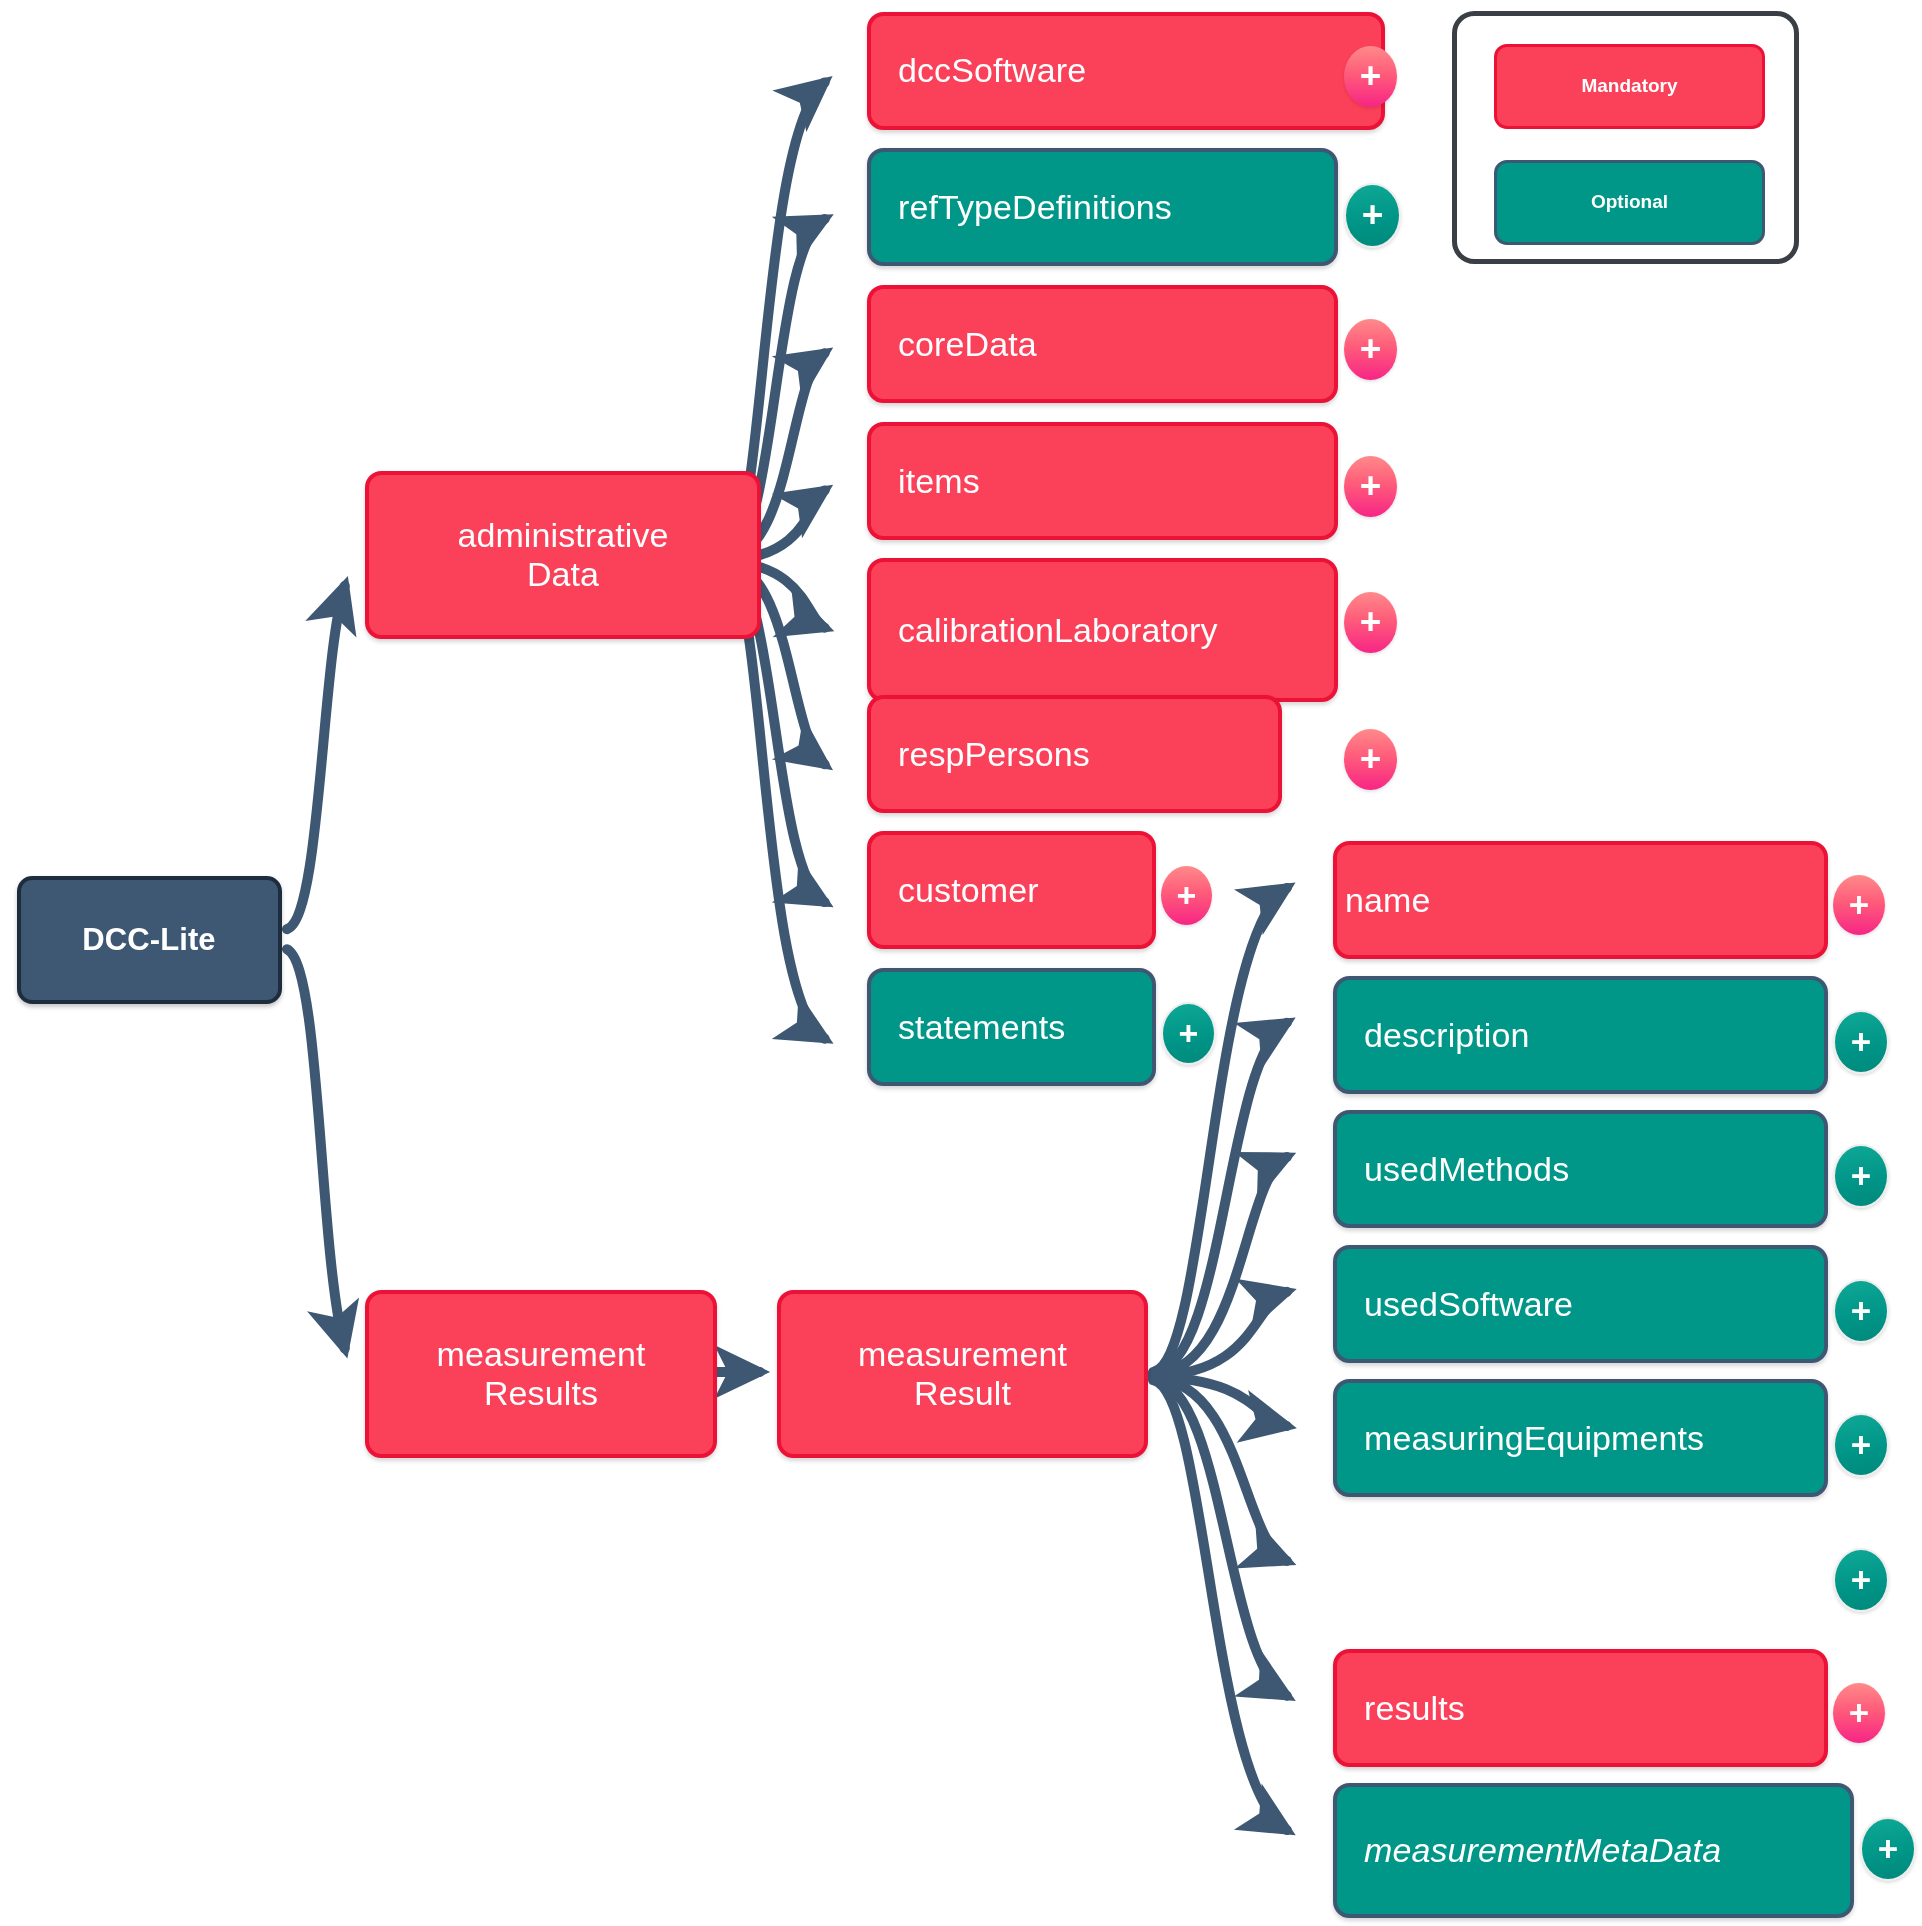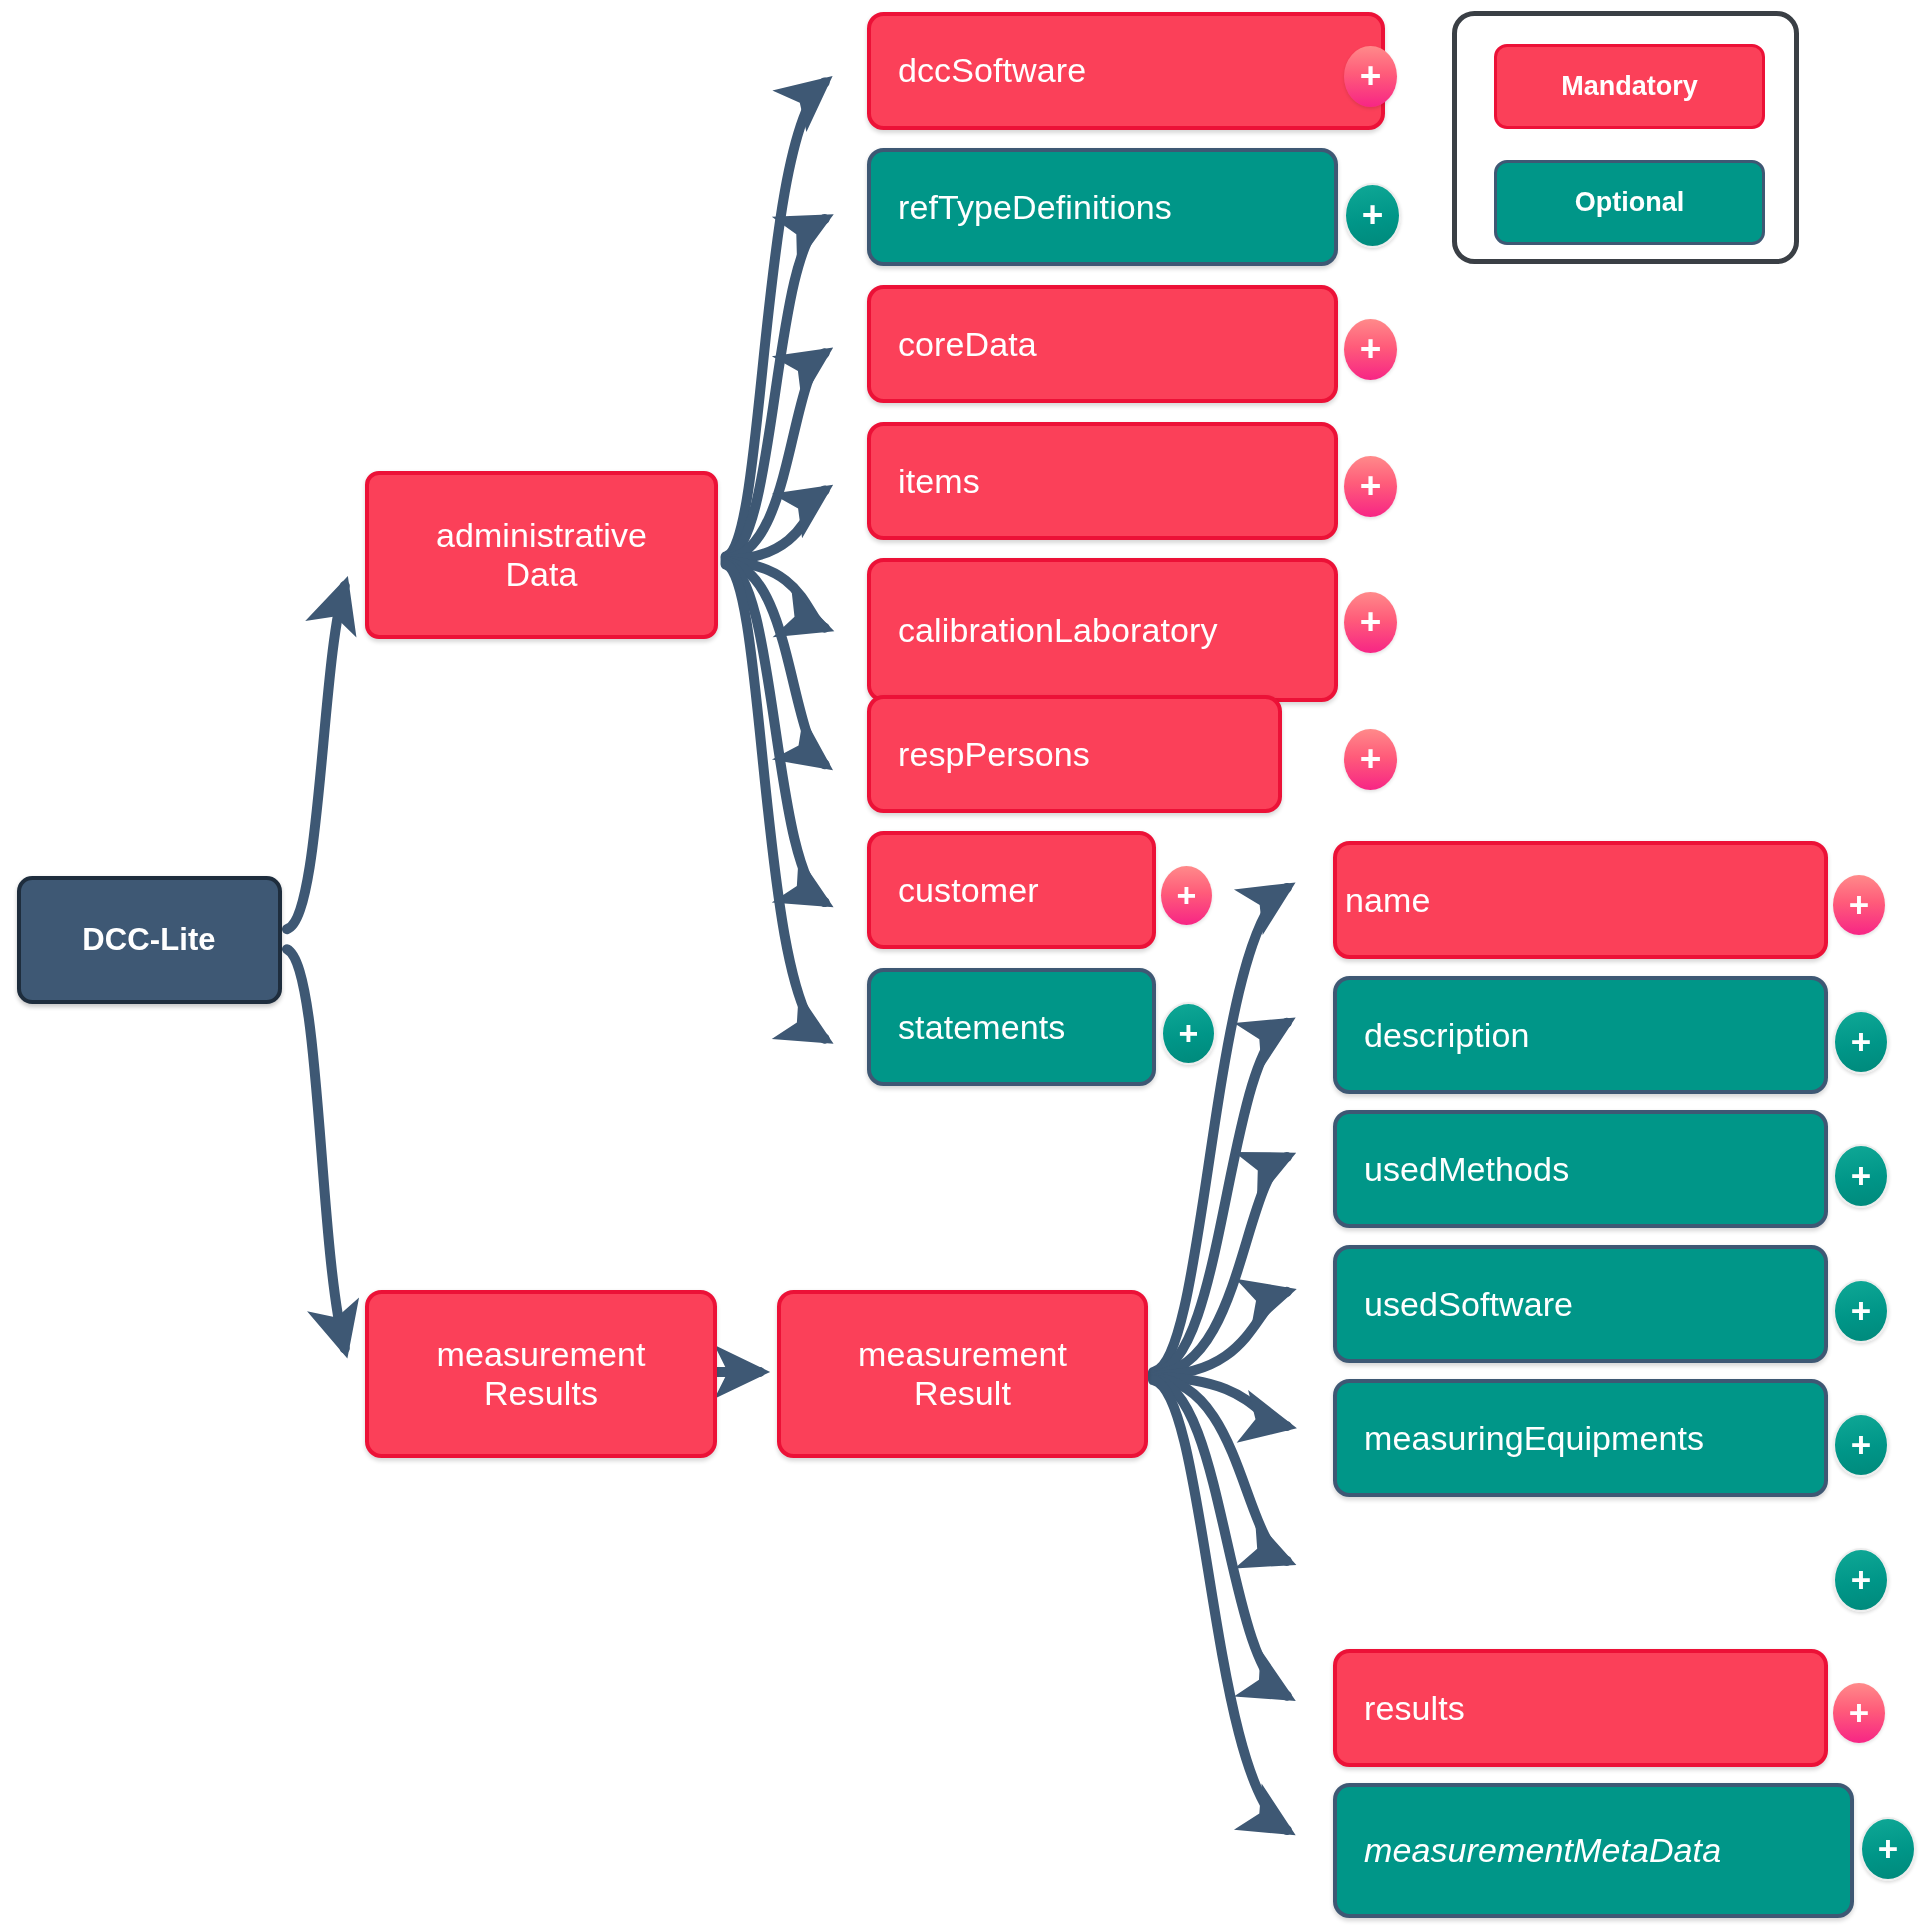--- a/index.html
+++ b/index.html
@@ -32,21 +32,21 @@
   .plus-m{background:linear-gradient(180deg,#FF8A8A 0%,#FF5C7A 45%,#F72585 100%);
           box-shadow:0 1.8px 3.5px rgba(0,0,0,.12);}
   .plus-o{background:linear-gradient(170deg,#0FA896 0%,#009688 55%,#00897B 100%);
           border:2.4px solid #EDEDED;box-shadow:0 1.8px 3.5px rgba(0,0,0,.14);}
 
   
   #legend{position:absolute;box-sizing:border-box;border:5.3px solid #3A3F45;
           border-radius:22.4px;background:#ffffff;}
   #legend .lgbox{position:absolute;box-sizing:border-box;border-radius:13px;
         display:flex;align-items:center;justify-content:center;color:#fff;
-        font-size:27px;font-weight:bold;}
+        font-size:19px;font-weight:bold;}
   .lg-m{background:#FB4059;border:3.5px solid #EC1137;}
   .lg-o{background:#009688;border:3.5px solid #3E5874;}
 </style>
 </head>
 <body>
 
 <div id="stage">
 
   <svg class="edges" viewBox="0 0 3265 3271">
     <defs>
@@ -85,21 +85,21 @@
       <path d="M1958,2340 C2110,2348 2110,2620 2185,2651"></path>
       <path d="M1958,2342 C2080,2356 2080,2820 2185,2880"></path>
       <path d="M1958,2344 C2050,2364 2055,3030 2185,3108"></path>
     </g>
   </svg>
 
   <div class="node rootnode center-text f52" style="left:16.5px;top:876px;width:265px;height:128px;border-radius:15.3px;">
     <span class="lbl">DCC-Lite</span>
   </div>
 
-  <div class="node mandatory center-text f58" style="left:365px;top:471px;width:353px;height:168px;border-radius:14px;">
+  <div class="node mandatory center-text f58" style="left:365px;top:471px;width:396px;height:168px;">
     <span class="lbl">
       <span>administrative</span><br><span>Data</span>
     </span>
   </div>
 
   <div class="node mandatory center-text f58" style="left:365px;top:1290px;width:352px;height:168px;">
     <span class="lbl">
       <span>measurement</span><br><span>Results</span>
     </span>
   </div>

